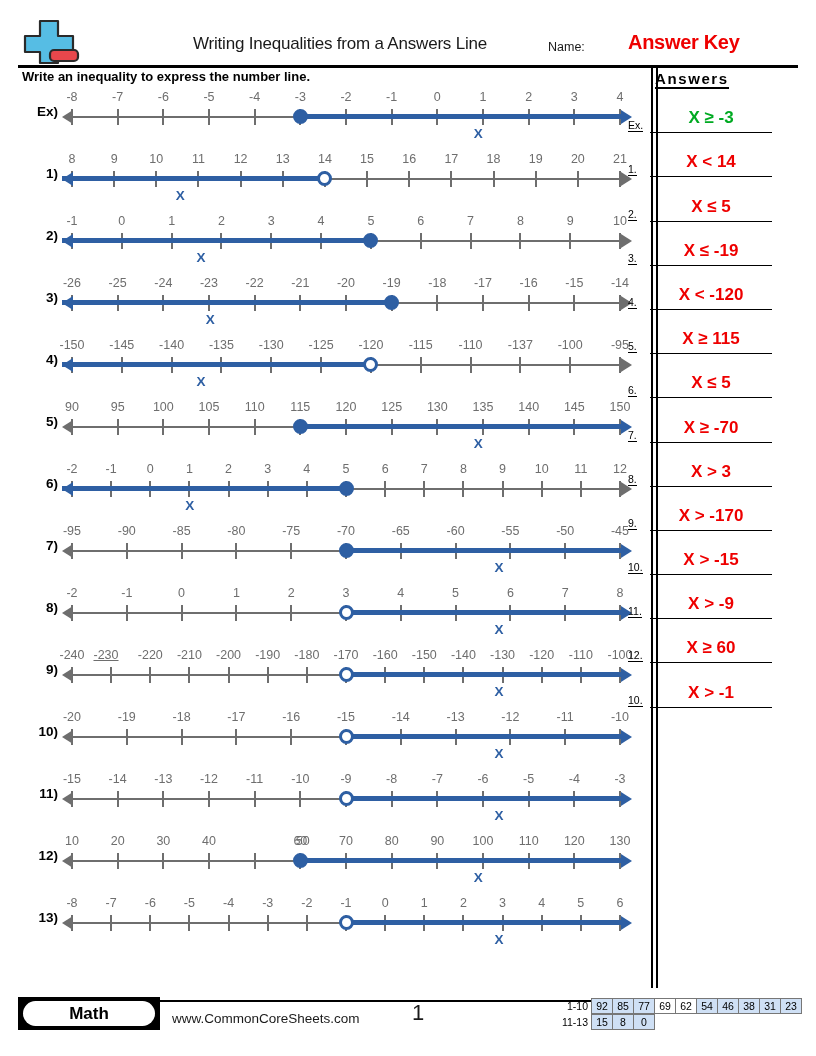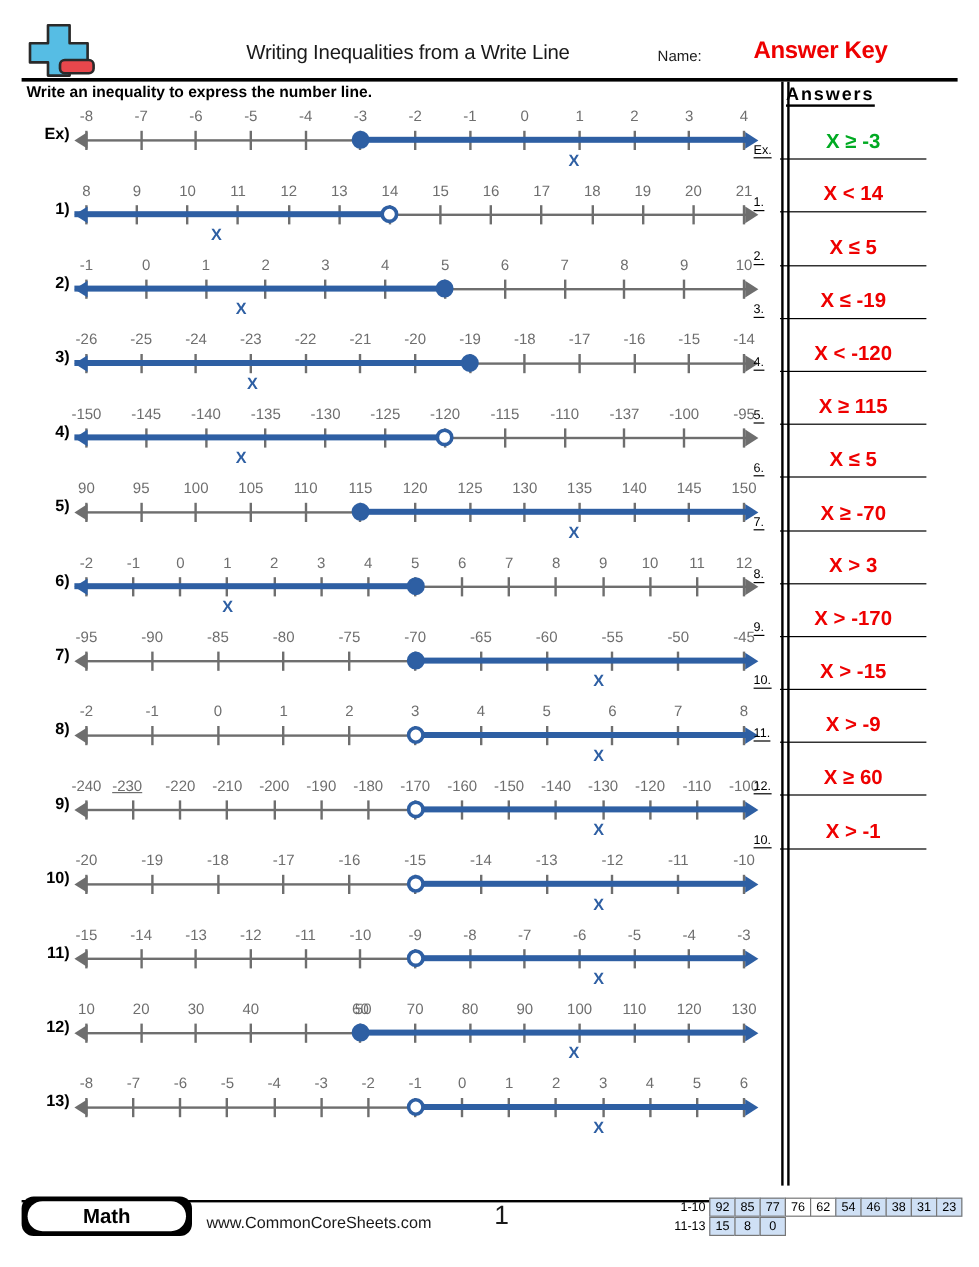--- a/index.html
+++ b/index.html
@@ -134,21 +134,21 @@
     line-height: 30px;
     white-space: nowrap;
   }
   .ans-val.ex { color: #00aa22; }
   .ans-val.reg { color: #ee0000; }
 
   
   #footer-rule { position: absolute; left: 18px; top: 1000px; width: 780px; height: 2px; background: #000; }
   #math-badge {
     position: absolute; left: 18px; top: 997px; width: 142px; height: 33px;
-    background: #000000; border-radius: 10px;
+    background: #000000; border-radius: 0;
   }
   #math-pill {
     position: absolute; left: 5px; top: 4px; width: 132px; height: 25px;
     background: #ffffff; border-radius: 13px;
     text-align: center;
     font-size: 17px; font-weight: bold; color: #000;
     line-height: 25px;
   }
   #site-url {
     position: absolute; left: 172px; top: 1011px;
@@ -179,21 +179,21 @@
 </head>
 <body>
 
 <div id="header">
   <div id="logo">
     <svg width="62" height="46" viewBox="0 0 62 46">
       <path d="M20 2 H38 V17 H53 V33 H38 V44 H20 V33 H5 V17 H20 Z" fill="#56bde4" stroke="#2a2a2a" stroke-width="2.2" stroke-linejoin="round"></path>
       <rect x="30" y="31" width="28" height="11" rx="4" fill="#e8474c" stroke="#2a2a2a" stroke-width="2.2"></rect>
     </svg>
   </div>
-  <div id="title">Writing Inequalities from a Write Line</div>
+  <div id="title">Writing Inequalities from a Answers Line</div>
   <div id="name-label">Name:</div>
   <div id="answer-key-text">Answer Key</div>
   <div id="header-rule"></div>
 </div>
 
 <div id="instruction">Write an inequality to express the number line.</div>
 
 <div id="sep-a"></div>
 <div id="sep-b"></div>
 
@@ -785,21 +785,21 @@
   <div id="math-pill">Math</div>
 </div>
 <div id="site-url">www.CommonCoreSheets.com</div>
 <div id="page-number">1</div>
 <div id="scale">
     <div class="scale-row">
       <div class="scale-label">1-10</div>
       <div class="scale-cell blue">92</div>
       <div class="scale-cell blue">85</div>
       <div class="scale-cell blue">77</div>
-      <div class="scale-cell white">76</div>
+      <div class="scale-cell white">69</div>
       <div class="scale-cell white">62</div>
       <div class="scale-cell blue">54</div>
       <div class="scale-cell blue">46</div>
       <div class="scale-cell blue">38</div>
       <div class="scale-cell blue">31</div>
       <div class="scale-cell blue">23</div>
     </div>
     <div class="scale-row">
       <div class="scale-label">11-13</div>
       <div class="scale-cell blue">15</div>

